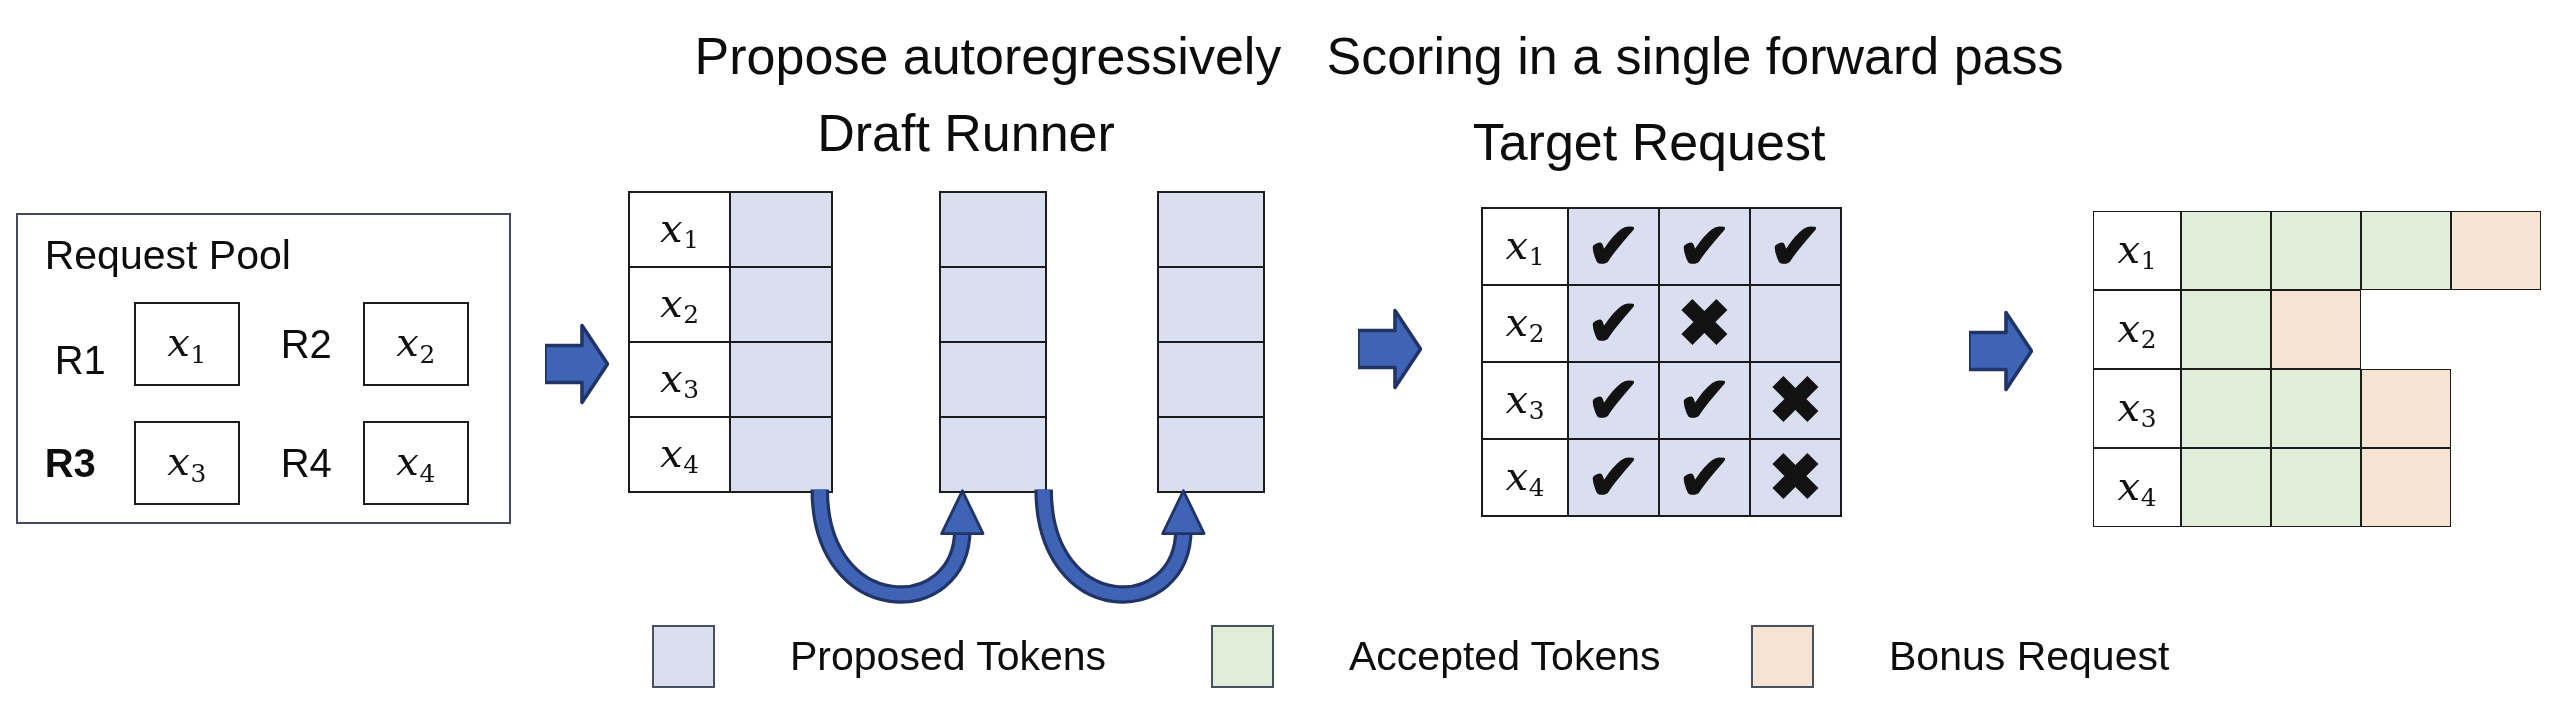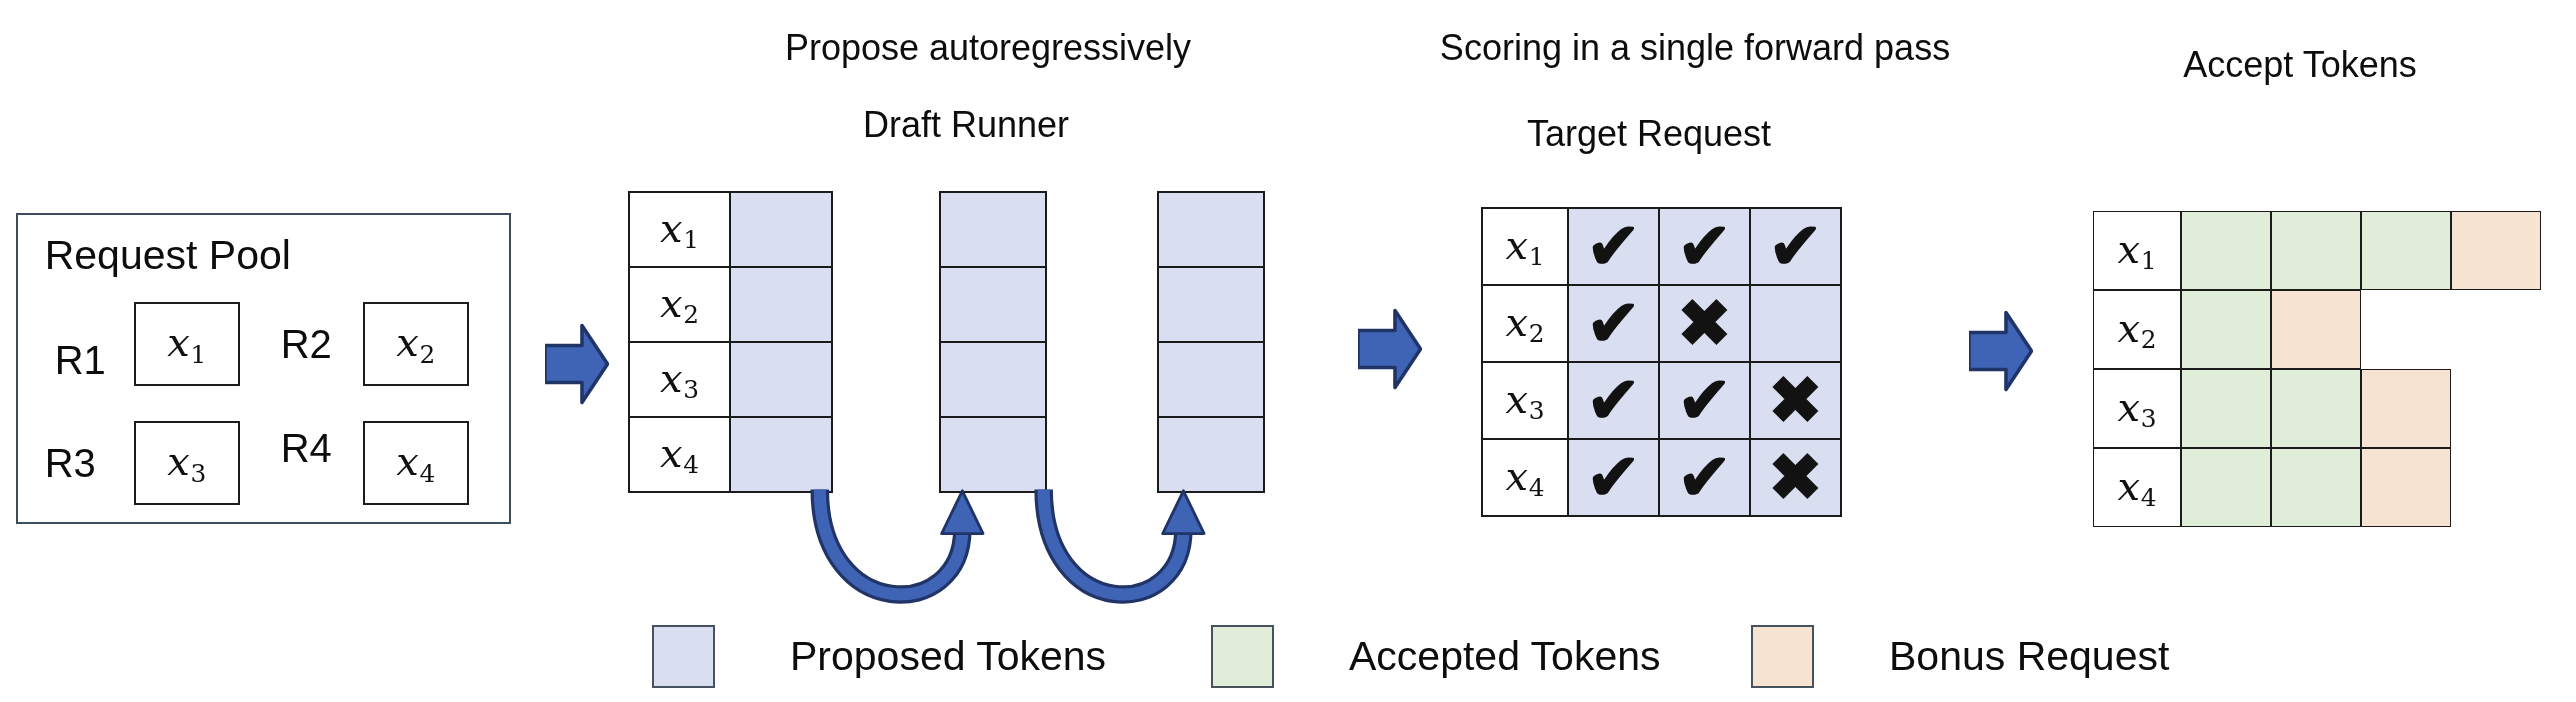--- a/index.html
+++ b/index.html
@@ -1,19 +1,19 @@
 <!DOCTYPE html>
 <html style="font-size:11.4px"><head>
 <meta charset="utf-8">
 <style>
   html,body{margin:0;padding:0;background:#fff;}
   #canvas{position:relative;width:2576px;height:703px;background:#ffffff;overflow:hidden;
           font-family:"Liberation Sans",sans-serif;color:#111;}
 
-  .title{position:absolute;transform:translateX(-50%);font-size:36px;line-height:1;
+  .title{position:absolute;transform:translateX(-50%);font-size:52px;line-height:1;
          color:#0d0d0d;white-space:nowrap;}
 
   
   #request-pool{position:absolute;left:15.7px;top:213px;width:495px;height:311px;
                 border:2.9px solid #3e4c5e;background:#fff;box-sizing:border-box;}
   #request-pool-title{position:absolute;left:27px;top:17px;font-size:41px;color:#0d0d0d;}
   .req-label{position:absolute;font-size:40px;color:#0d0d0d;}
   .req-box{position:absolute;width:106px;height:84px;border:2.9px solid #1c1c1c;background:#fff;
            box-sizing:border-box;display:flex;align-items:center;justify-content:center;}
 
@@ -45,37 +45,36 @@
 </style>
 </head>
 <body>
 
 <div id="canvas">
 
   <div class="title" style="left:988px;top:30px;">Propose autoregressively</div>
   <div class="title" style="left:1695px;top:30px;">Scoring in a single forward pass</div>
   <div class="title" style="left:966px;top:107px;">Draft Runner</div>
   <div class="title" style="left:1649px;top:116px;">Target Request</div>
-  <div class="title" style="left:2300px;top:47px;">Accept Tokens</div>
 
   <div id="request-pool">
     <div id="request-pool-title">Request Pool</div>
   <div class="req-label" style="left: 37px; top: 107px; margin-top: 16px;">R1</div>
       <div class="req-box" style="left: 116px; top: 87px;">
         <span class="math"><i>x</i><sub>1</sub></span>
       </div>
       <div class="req-label" style="left: 263px; top: 107px;">R2</div>
       <div class="req-box" style="left: 345px; top: 87px;">
         <span class="math"><i>x</i><sub>2</sub></span>
       </div>
-      <div class="req-label" style="left: 27px; top: 226px;">R3</div>
+      <div class="req-label" style="left: 27px; top: 226px; font-weight: bold;">R3</div>
       <div class="req-box" style="left: 116px; top: 206px;">
         <span class="math"><i>x</i><sub>3</sub></span>
       </div>
-      <div class="req-label" style="left: 263px; top: 211px;">R4</div>
+      <div class="req-label" style="left: 263px; top: 226px;">R4</div>
       <div class="req-box" style="left: 345px; top: 206px;">
         <span class="math"><i>x</i><sub>4</sub></span>
       </div>
     </div>
 
   <svg class="block-arrow" style="left:545px;top:321px;" width="64" height="86" viewBox="0 0 90 120">
       <polygon points="0,34 52,34 52,6 88,60 52,114 52,86 0,86" fill="#3f63b5" stroke="#203468" stroke-width="5" stroke-linejoin="round"></polygon>
     </svg>
   <svg class="block-arrow" style="left:1358px;top:306px;" width="64" height="86" viewBox="0 0 90 120">
       <polygon points="0,34 52,34 52,6 88,60 52,114 52,86 0,86" fill="#3f63b5" stroke="#203468" stroke-width="5" stroke-linejoin="round"></polygon>

